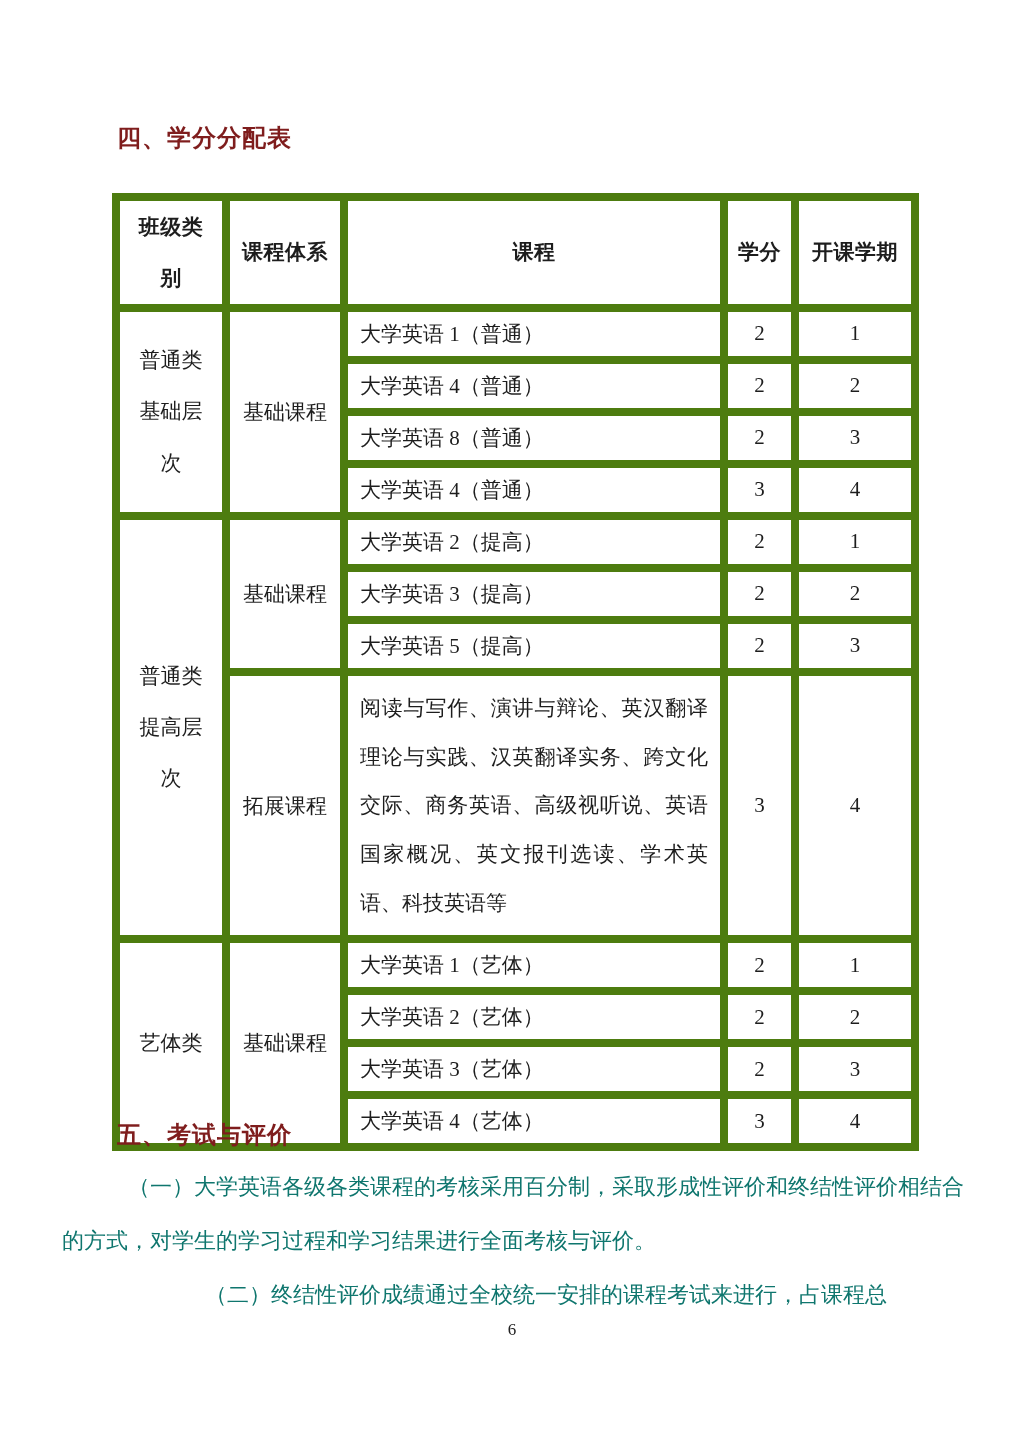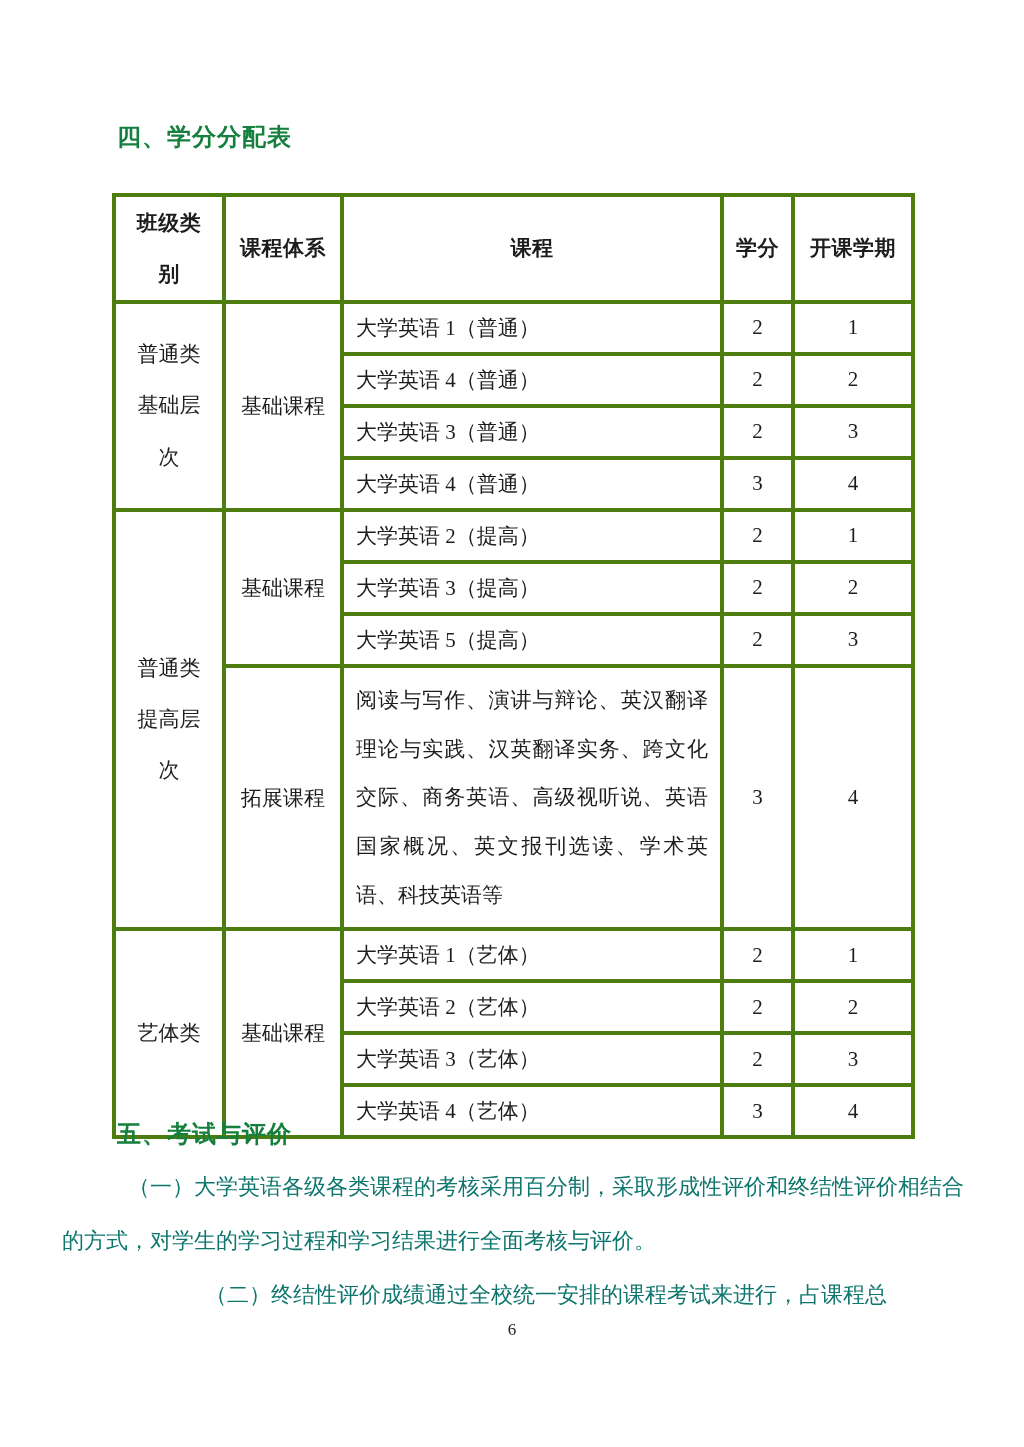--- a/index.html
+++ b/index.html
@@ -9,25 +9,25 @@
     margin:0 auto;
     background:#ffffff;
     color:#1d1d1d;
     font-family:"Liberation Serif","DejaVu Serif",serif;
     overflow:hidden;
     box-sizing:border-box;
   }
   
   .sec-heading{
     margin:0;
-    font-family:Liberation Mono, monospace;
+    font-family:Liberation Serif, serif;
     font-weight:700;
     font-size:24px;
     line-height:1.15;
-    color:#15803d;
+    color:#7f1d1d;
     letter-spacing:1px;
   }
   #heading-4{position:absolute;left:117px;top:125px;}
   #heading-5{position:absolute;left:117px;top:1122px;}
 
   
   table.credit-table{
     position:absolute;
     left:112px;top:193px;
     width:799px;
@@ -35,21 +35,21 @@
     table-layout:fixed;
     font-size:21px;
     color:#1d1d1d;
   }
   .credit-table col.c1{width:110px;}
   .credit-table col.c2{width:118px;}
   .credit-table col.c3{width:380px;}
   .credit-table col.c4{width:71px;}
   .credit-table col.c5{width:120px;}
   .credit-table th,.credit-table td{
-    border:4px solid #4d7c0f;
+    border:8px solid #4d7c0f;
     padding:0;
     text-align:center;
     vertical-align:middle;
     background:#fff;
   }
   .credit-table thead tr{height:99px;}
   .credit-table tbody tr{height:52px;}
   .credit-table tbody tr.tall{height:243px;}
   .credit-table th{
     font-family:"Liberation Sans","DejaVu Sans",sans-serif;
@@ -138,21 +138,21 @@
         <td class="cell-course">大学英语 1（普通）</td>
         <td class="cell-num">2</td>
         <td class="cell-num">1</td>
       </tr>
       <tr>
         <td class="cell-course">大学英语 4（普通）</td>
         <td class="cell-num">2</td>
         <td class="cell-num">2</td>
       </tr>
       <tr>
-        <td class="cell-course">大学英语 3（普通）</td>
+        <td class="cell-course">大学英语 8（普通）</td>
         <td class="cell-num">2</td>
         <td class="cell-num">3</td>
       </tr>
       <tr>
         <td class="cell-course">大学英语 4（普通）</td>
         <td class="cell-num">3</td>
         <td class="cell-num">4</td>
       </tr>
 
       <tr>

